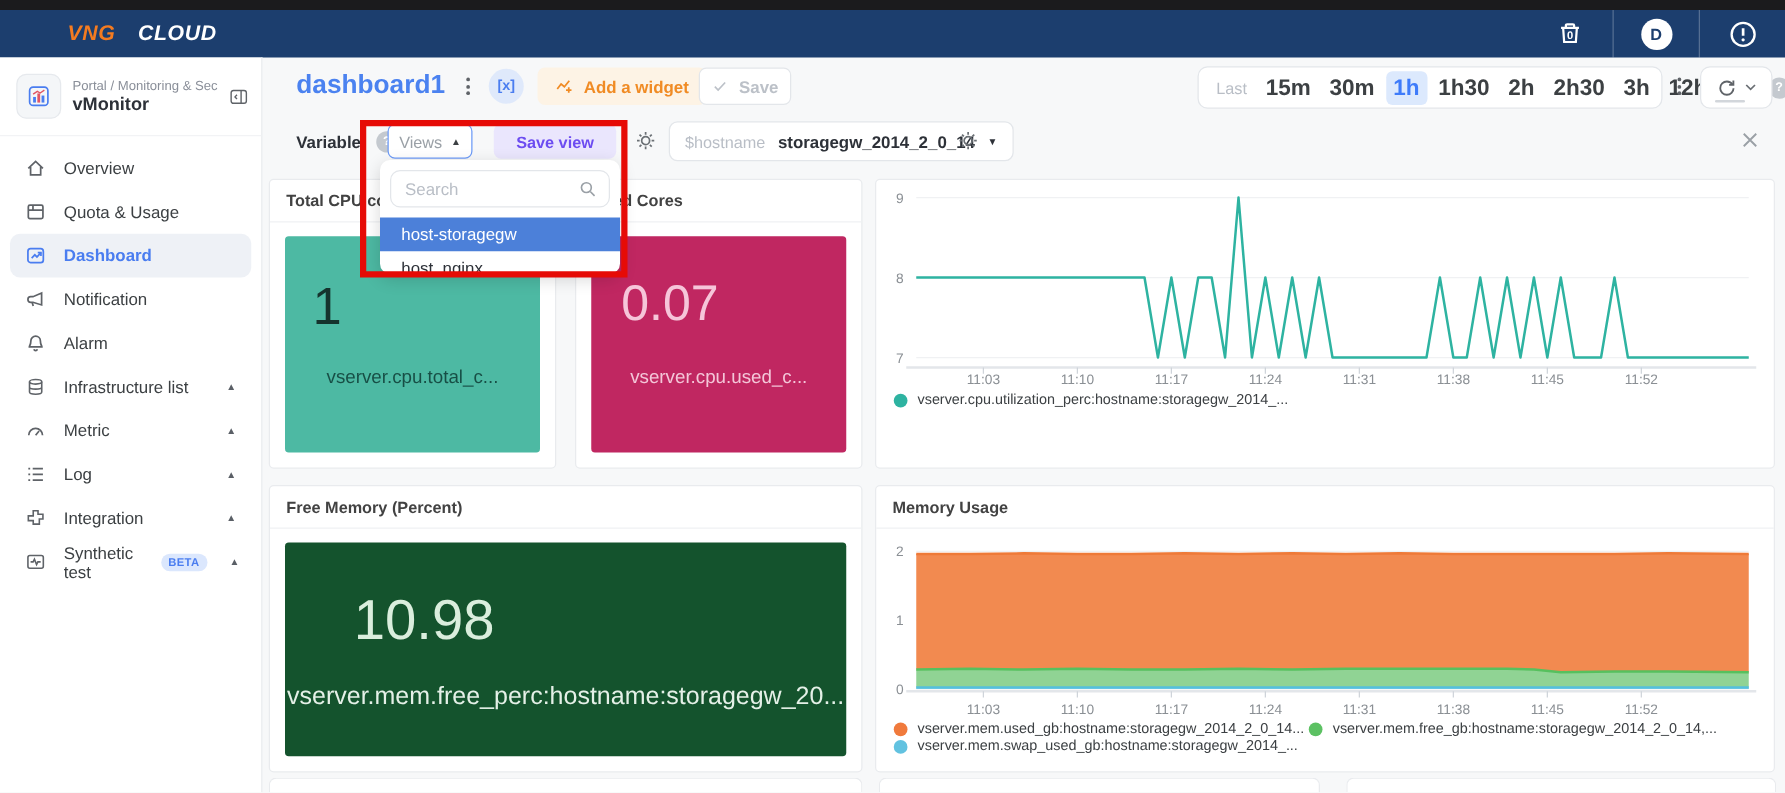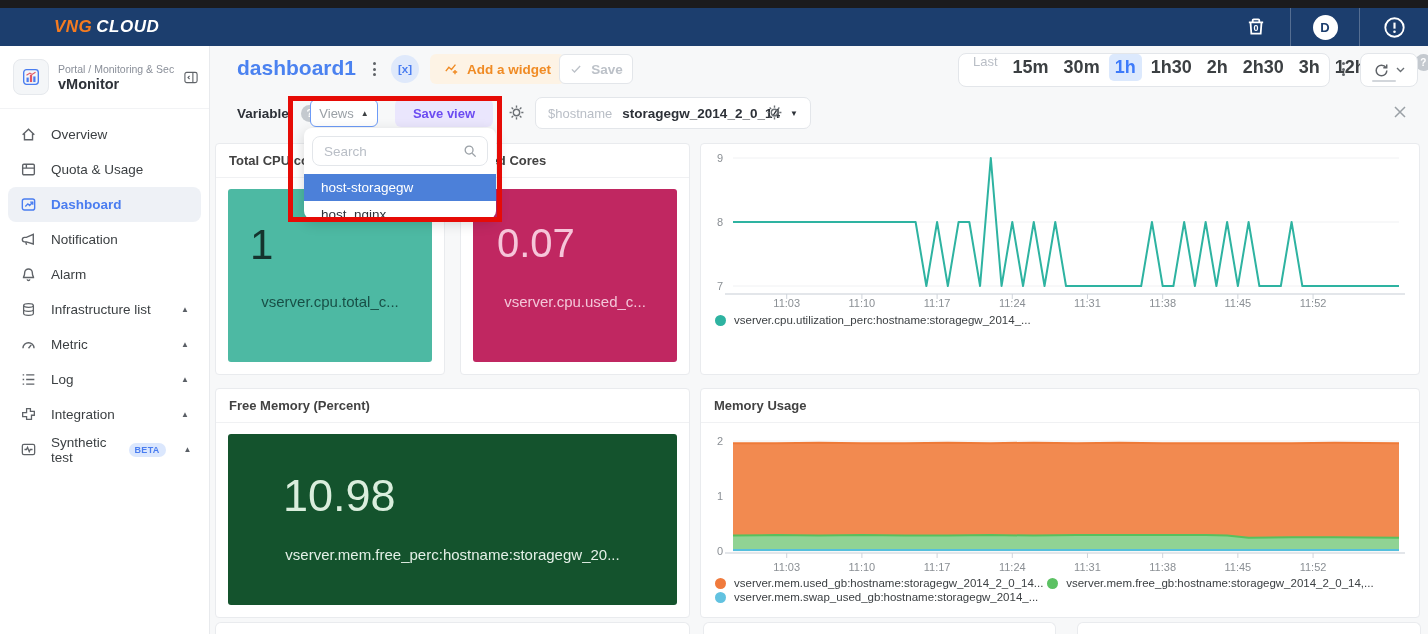--- a/index.html
+++ b/index.html
@@ -1,21 +1,21 @@
 <!DOCTYPE html>
 <html><head>
 <meta charset="utf-8">
 <style>
   html,body{margin:0;padding:0}
   body{width:1428px;height:634px;position:relative;overflow:hidden;
        font-family:"Liberation Sans",sans-serif;background:#f7f8f9;color:#3c4043}
   
   .topstrip{position:absolute;top:0;left:0;width:1428px;height:8px;background:#1b1b1d}
   .navbar{position:absolute;top:8px;left:0;width:1428px;height:38px;background:#1c3e6e;display:flex;align-items:center}
-  .logo{margin-left:54px;font-size:17px;font-weight:800;font-style:italic;letter-spacing:.5px;display:flex;gap:4px}
+  .logo{margin-left:54px;font-size:17px;font-weight:800;font-style:italic;letter-spacing:.5px;display:flex;gap:18px}
   .logo .p1{color:#f47b20}.logo .p2{color:#ffffff}
   .nav-right{position:absolute;right:0;top:8px;height:38px;display:flex;align-items:stretch}
   .nav-cell{width:68px;display:flex;align-items:center;justify-content:center}
   .nav-sep{width:1px;background:rgba(255,255,255,.25)}
   .avatar{width:25px;height:25px;border-radius:50%;background:#ffffff;color:#1c3e6e;font-weight:800;font-size:13px;display:flex;align-items:center;justify-content:center}
   
   .sidebar{position:absolute;left:0;top:46px;width:210px;height:588px;background:#fff;border-right:1px solid #e8eaed;box-sizing:border-box}
   .side-head{height:62px;display:flex;align-items:center;padding:0 10px 0 13px;gap:9px;border-bottom:1px solid #f2f3f5}
   .side-logo{width:34px;height:34px;border-radius:8px;background:#f4f6f8;border:1px solid #e6e9ed;display:flex;align-items:center;justify-content:center;flex:0 0 auto}
   .bc{font-size:10.5px;color:#8a8f99;white-space:nowrap}
@@ -29,21 +29,21 @@
   .mi .caret{margin-left:auto;font-size:8px;color:#5a5f66}
   .badge-beta{background:#dbe7fd;color:#4a7df0;font-size:9px;font-weight:700;padding:2px 6px;border-radius:8px;margin-left:8px;letter-spacing:.3px}
   
   .page-title{position:absolute;left:237px;top:56px;font-size:21px;font-weight:800;color:#4b82f0}
   .kebab{display:flex;flex-direction:column;gap:2.5px;cursor:pointer}
   .kebab i{width:3px;height:3px;border-radius:50%;background:#5f6368}
   .title-kebab{position:absolute;left:373px;top:62px}
   .var-badge{position:absolute;left:391px;top:55px;width:28px;height:28px;border-radius:50%;background:#dfe9fb;color:#4a7df0;font-size:11.5px;font-weight:700;display:flex;align-items:center;justify-content:center}
   .btn-addwidget{position:absolute;left:430px;top:54px;height:30px;padding:0 14px;background:#fdf3e5;color:#f08b24;font-weight:700;font-size:13.5px;border:none;border-radius:6px;display:flex;align-items:center;gap:8px;cursor:pointer;font-family:inherit}
   .btn-save{position:absolute;left:559px;top:54px;height:30px;width:74px;background:#fff;border:1px solid #e3e6ea;color:#bcc1c8;font-weight:600;font-size:13.5px;border-radius:6px;display:flex;align-items:center;justify-content:center;gap:8px;cursor:default;font-family:inherit}
-  .timebox{position:absolute;left:958px;top:53px;width:372px;height:34px;background:#fff;border:1px solid #e3e6ea;border-radius:8px;box-sizing:border-box;display:flex;align-items:flex-start;padding:0 10px}
+  .timebox{position:absolute;left:958px;top:53px;width:372px;height:34px;background:#fff;border:1px solid #e3e6ea;border-radius:8px;box-sizing:border-box;display:flex;align-items:center;padding:0 10px}
   .tr-prefix{color:#b9bec6;font-size:13px;margin:0 9px 0 4px}
   .tr-chip{font-size:18px;font-weight:600;color:#3c4043;padding:3px 6px;border-radius:5px;cursor:pointer;white-space:nowrap}
   .tr-chip.sel{background:#dce9fd;color:#3e7bfa}
   .help{width:17px;height:17px;border-radius:50%;background:#c4c9cf;color:#fff;font-size:10px;font-weight:700;display:flex;align-items:center;justify-content:center;margin-left:7px;flex:0 0 auto}
   .hdr-kebab{position:absolute;left:1342px;top:62px}
   .refreshbox{position:absolute;left:1360px;top:53px;width:58px;height:34px;border:1px solid #e3e6ea;border-radius:8px;background:#fff;box-sizing:border-box;display:flex;align-items:center;justify-content:center;gap:6px;cursor:pointer}
   .refresh-underline{position:absolute;left:11px;bottom:4px;width:24px;height:2px;background:#d2d6db;border-radius:2px}
   
   .var-label{position:absolute;left:237px;top:106px;font-size:13.5px;font-weight:700;color:#2d3138}
   .var-help{position:absolute;left:294px;top:105px}
@@ -379,21 +379,21 @@
         <span class="lg-dot" style="background: rgb(46, 179, 161);"></span>
         <span>vserver.cpu.utilization_perc:hostname:storagegw_2014_...</span>
       </div>
     </div>
 </div>
 
 <div class="card" style="left:215px;top:388px;width:475px;height:230px">
   <div class="card-head">Free Memory (Percent)</div>
   <div class="valbox" style="background: #14532d; padding-left: 13px;">
     <div class="bigval" style="left:55px;top:36px;font-size:45px;color:rgba(234,250,235,.93)">10.98</div>
-    <div class="vlabel" style="top:112px;font-size:15px;color:rgba(244,252,245,.93)">vserver.mem.free_perc:hostname:storagegw_20...</div>
+    <div class="vlabel" style="top:112px;font-size:20px;color:rgba(244,252,245,.93)">vserver.mem.free_perc:hostname:storagegw_20...</div>
   </div>
 </div>
 
 <div class="card" style="left:700px;top:388px;width:720px;height:230px">
   <div class="card-head">Memory Usage</div>
   <svg id="mem-chart" width="706" height="150" style="display:block;margin-top:2px">
       <line x1="32" x2="698" y1="126" y2="126" stroke="#f0f1f3" stroke-width="1"></line>
       <text x="22" y="130" text-anchor="end" font-size="11" fill="#8a8f94">0</text>
       <line x1="32" x2="698" y1="71" y2="71" stroke="#f0f1f3" stroke-width="1"></line>
       <text x="22" y="75" text-anchor="end" font-size="11" fill="#8a8f94">1</text>

